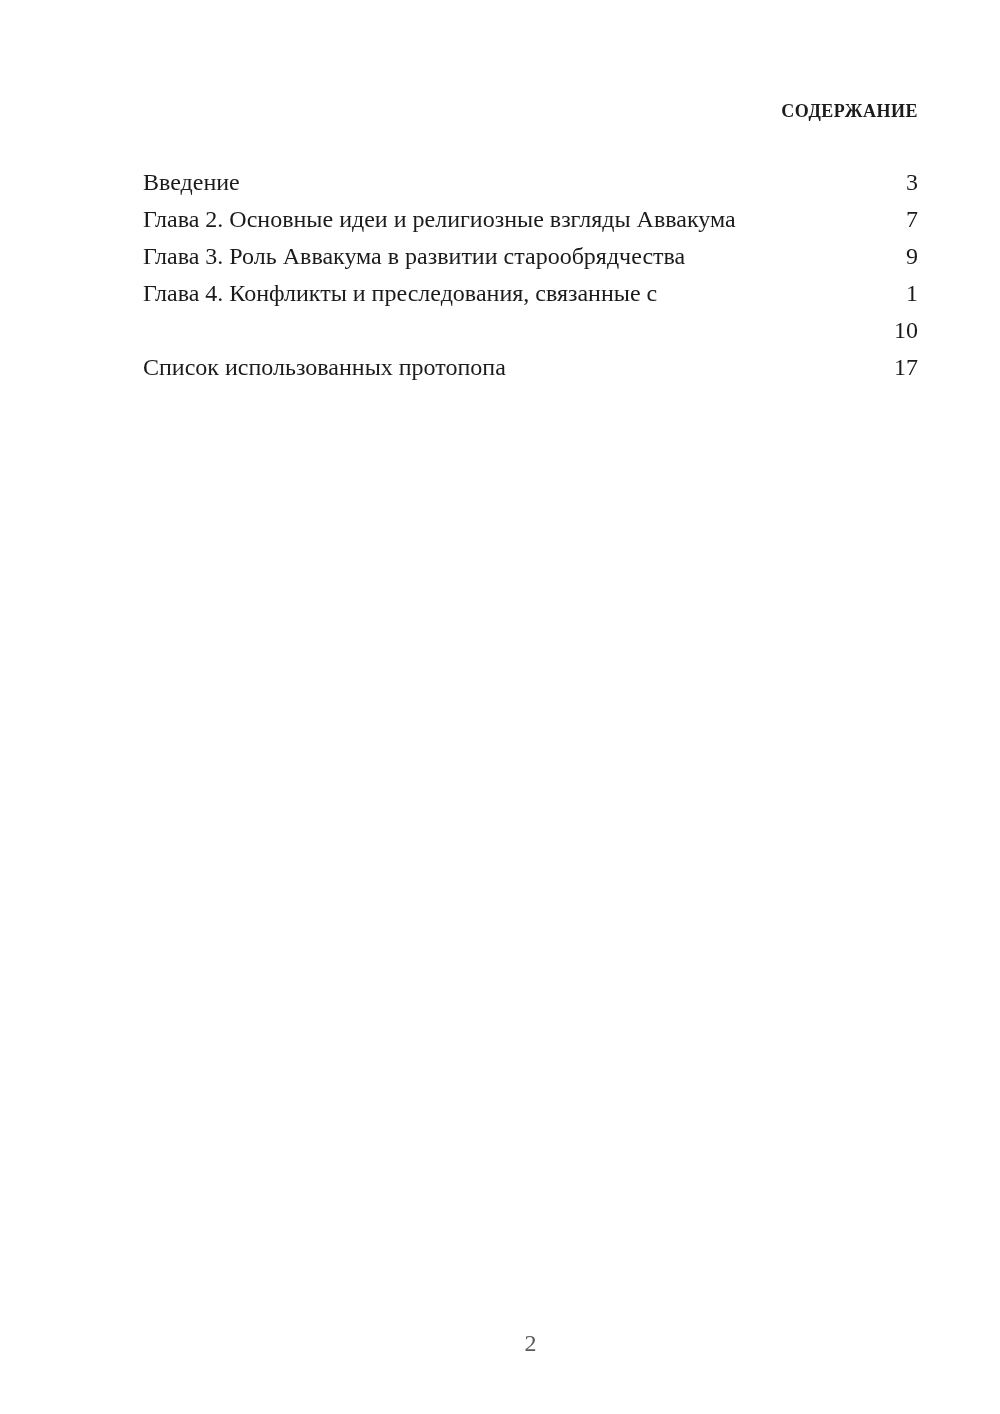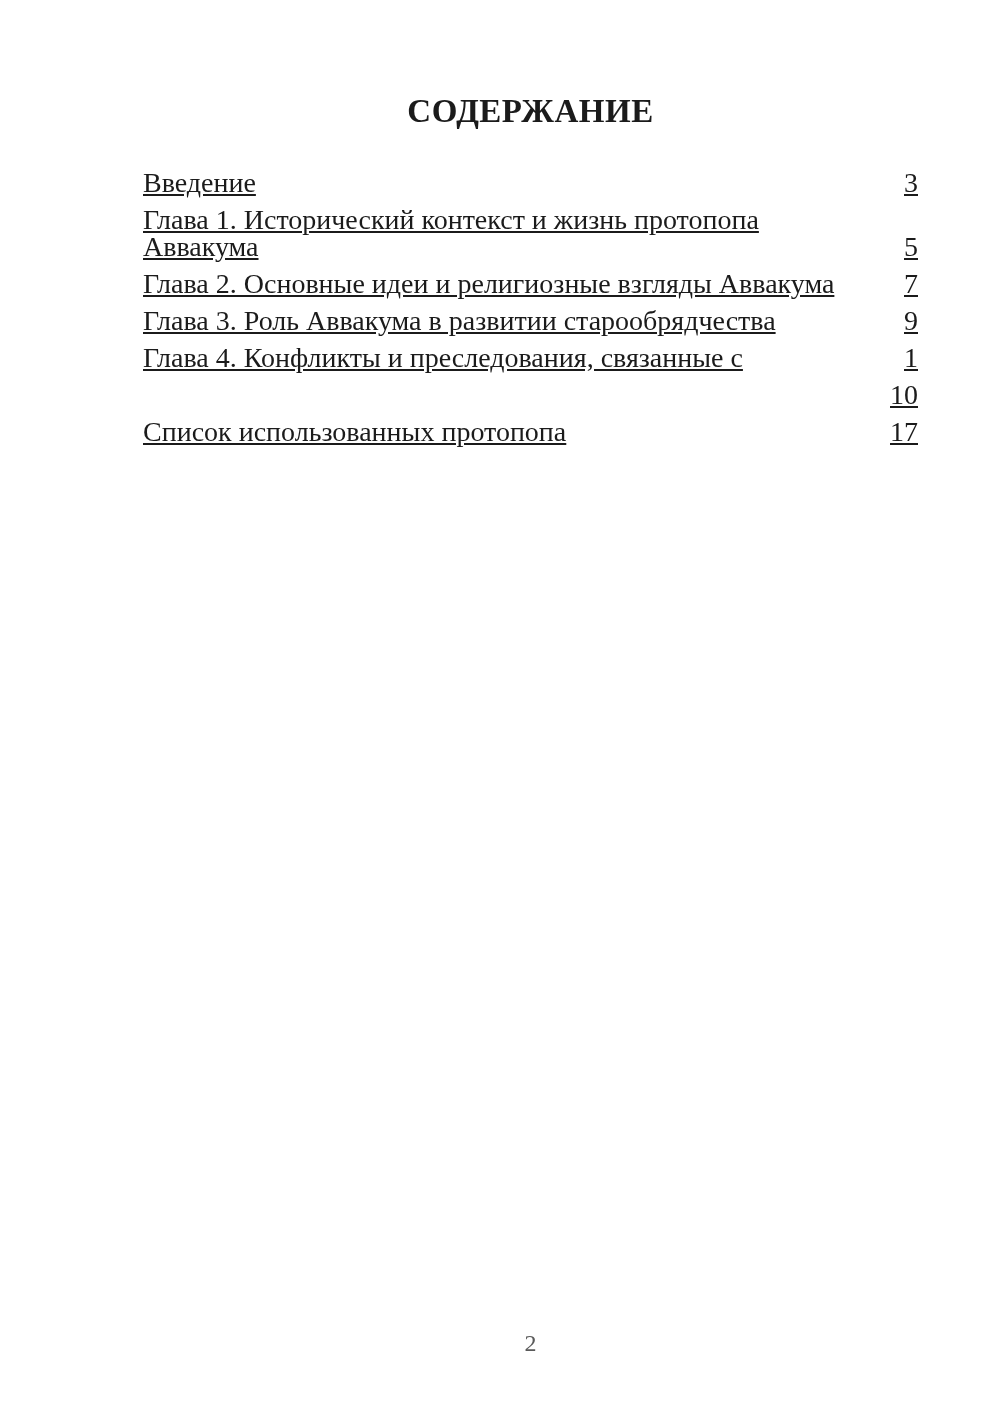--- a/index.html
+++ b/index.html
@@ -16,30 +16,29 @@
     color: #1b1b1b;
     overflow: hidden;
   }
   .content {
     position: absolute;
     left: 143px;
     top: 96px;
     width: 775px;
   }
   .doc-title {
-    text-align: center;
+    text-align: right;
     font-weight: bold;
-    font-size: 33px;
+    font-size: 18px;
     line-height: 30px;
     letter-spacing: 0.5px;
     margin: 0 0 43px 0;
   }
   .toc {
-    font-size: 28px;
-    text-decoration: underline;
+    font-size: 24px;
   }
   .toc-row {
     display: flex;
     align-items: flex-end;
     margin-bottom: 10px;
   }
   .toc-entry-title {
     flex: 1;
     line-height: 27px;
     padding-right: 24px;
@@ -67,26 +66,20 @@
     <h1 class="doc-title">СОДЕРЖАНИЕ</h1>
     <div class="toc">
         <div class="toc-row">
           <div class="toc-entry-title">
             <div>Введение</div>
           </div>
           <div class="toc-entry-page">3</div>
         </div>
         <div class="toc-row">
           <div class="toc-entry-title">
-            <div>Глава 1. Исторический контекст и жизнь протопопа Аввакума</div>
-          </div>
-          <div class="toc-entry-page">5</div>
-        </div>
-        <div class="toc-row">
-          <div class="toc-entry-title">
             <div>Глава 2. Основные идеи и религиозные взгляды Аввакума</div>
           </div>
           <div class="toc-entry-page">7</div>
         </div>
         <div class="toc-row">
           <div class="toc-entry-title">
             <div>Глава 3. Роль Аввакума в развитии старообрядчества</div>
           </div>
           <div class="toc-entry-page">9</div>
         </div>

